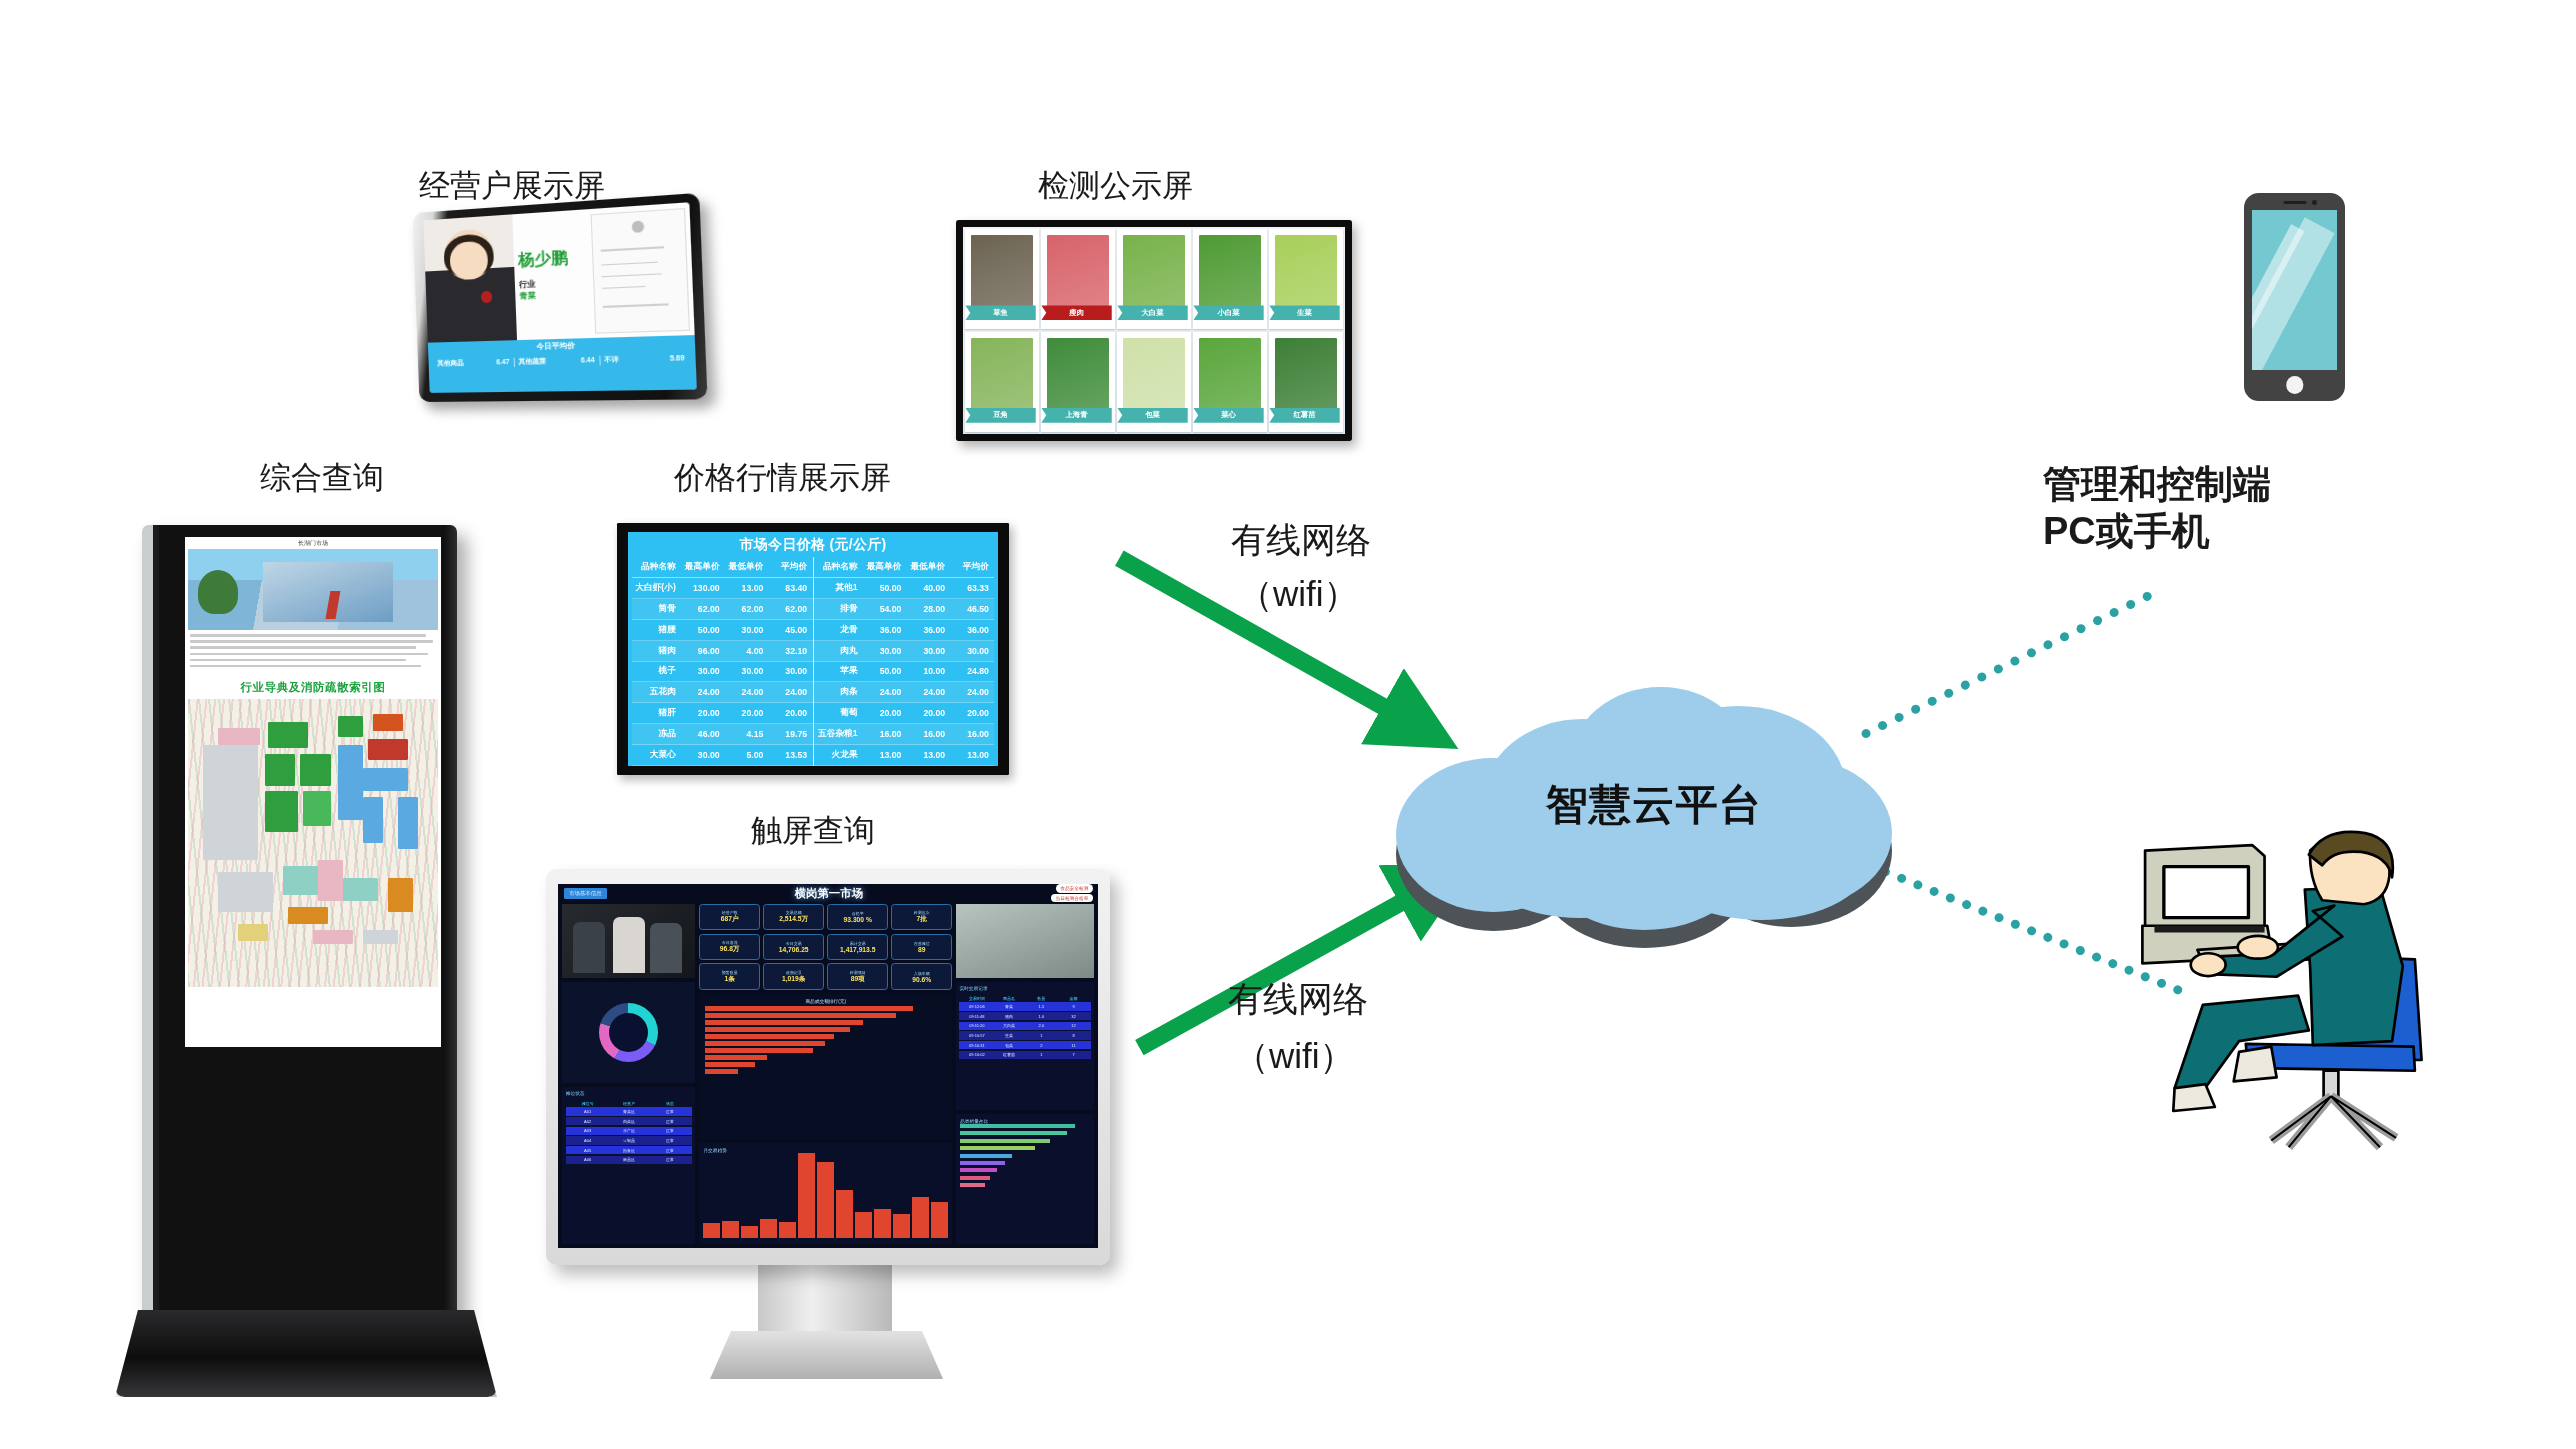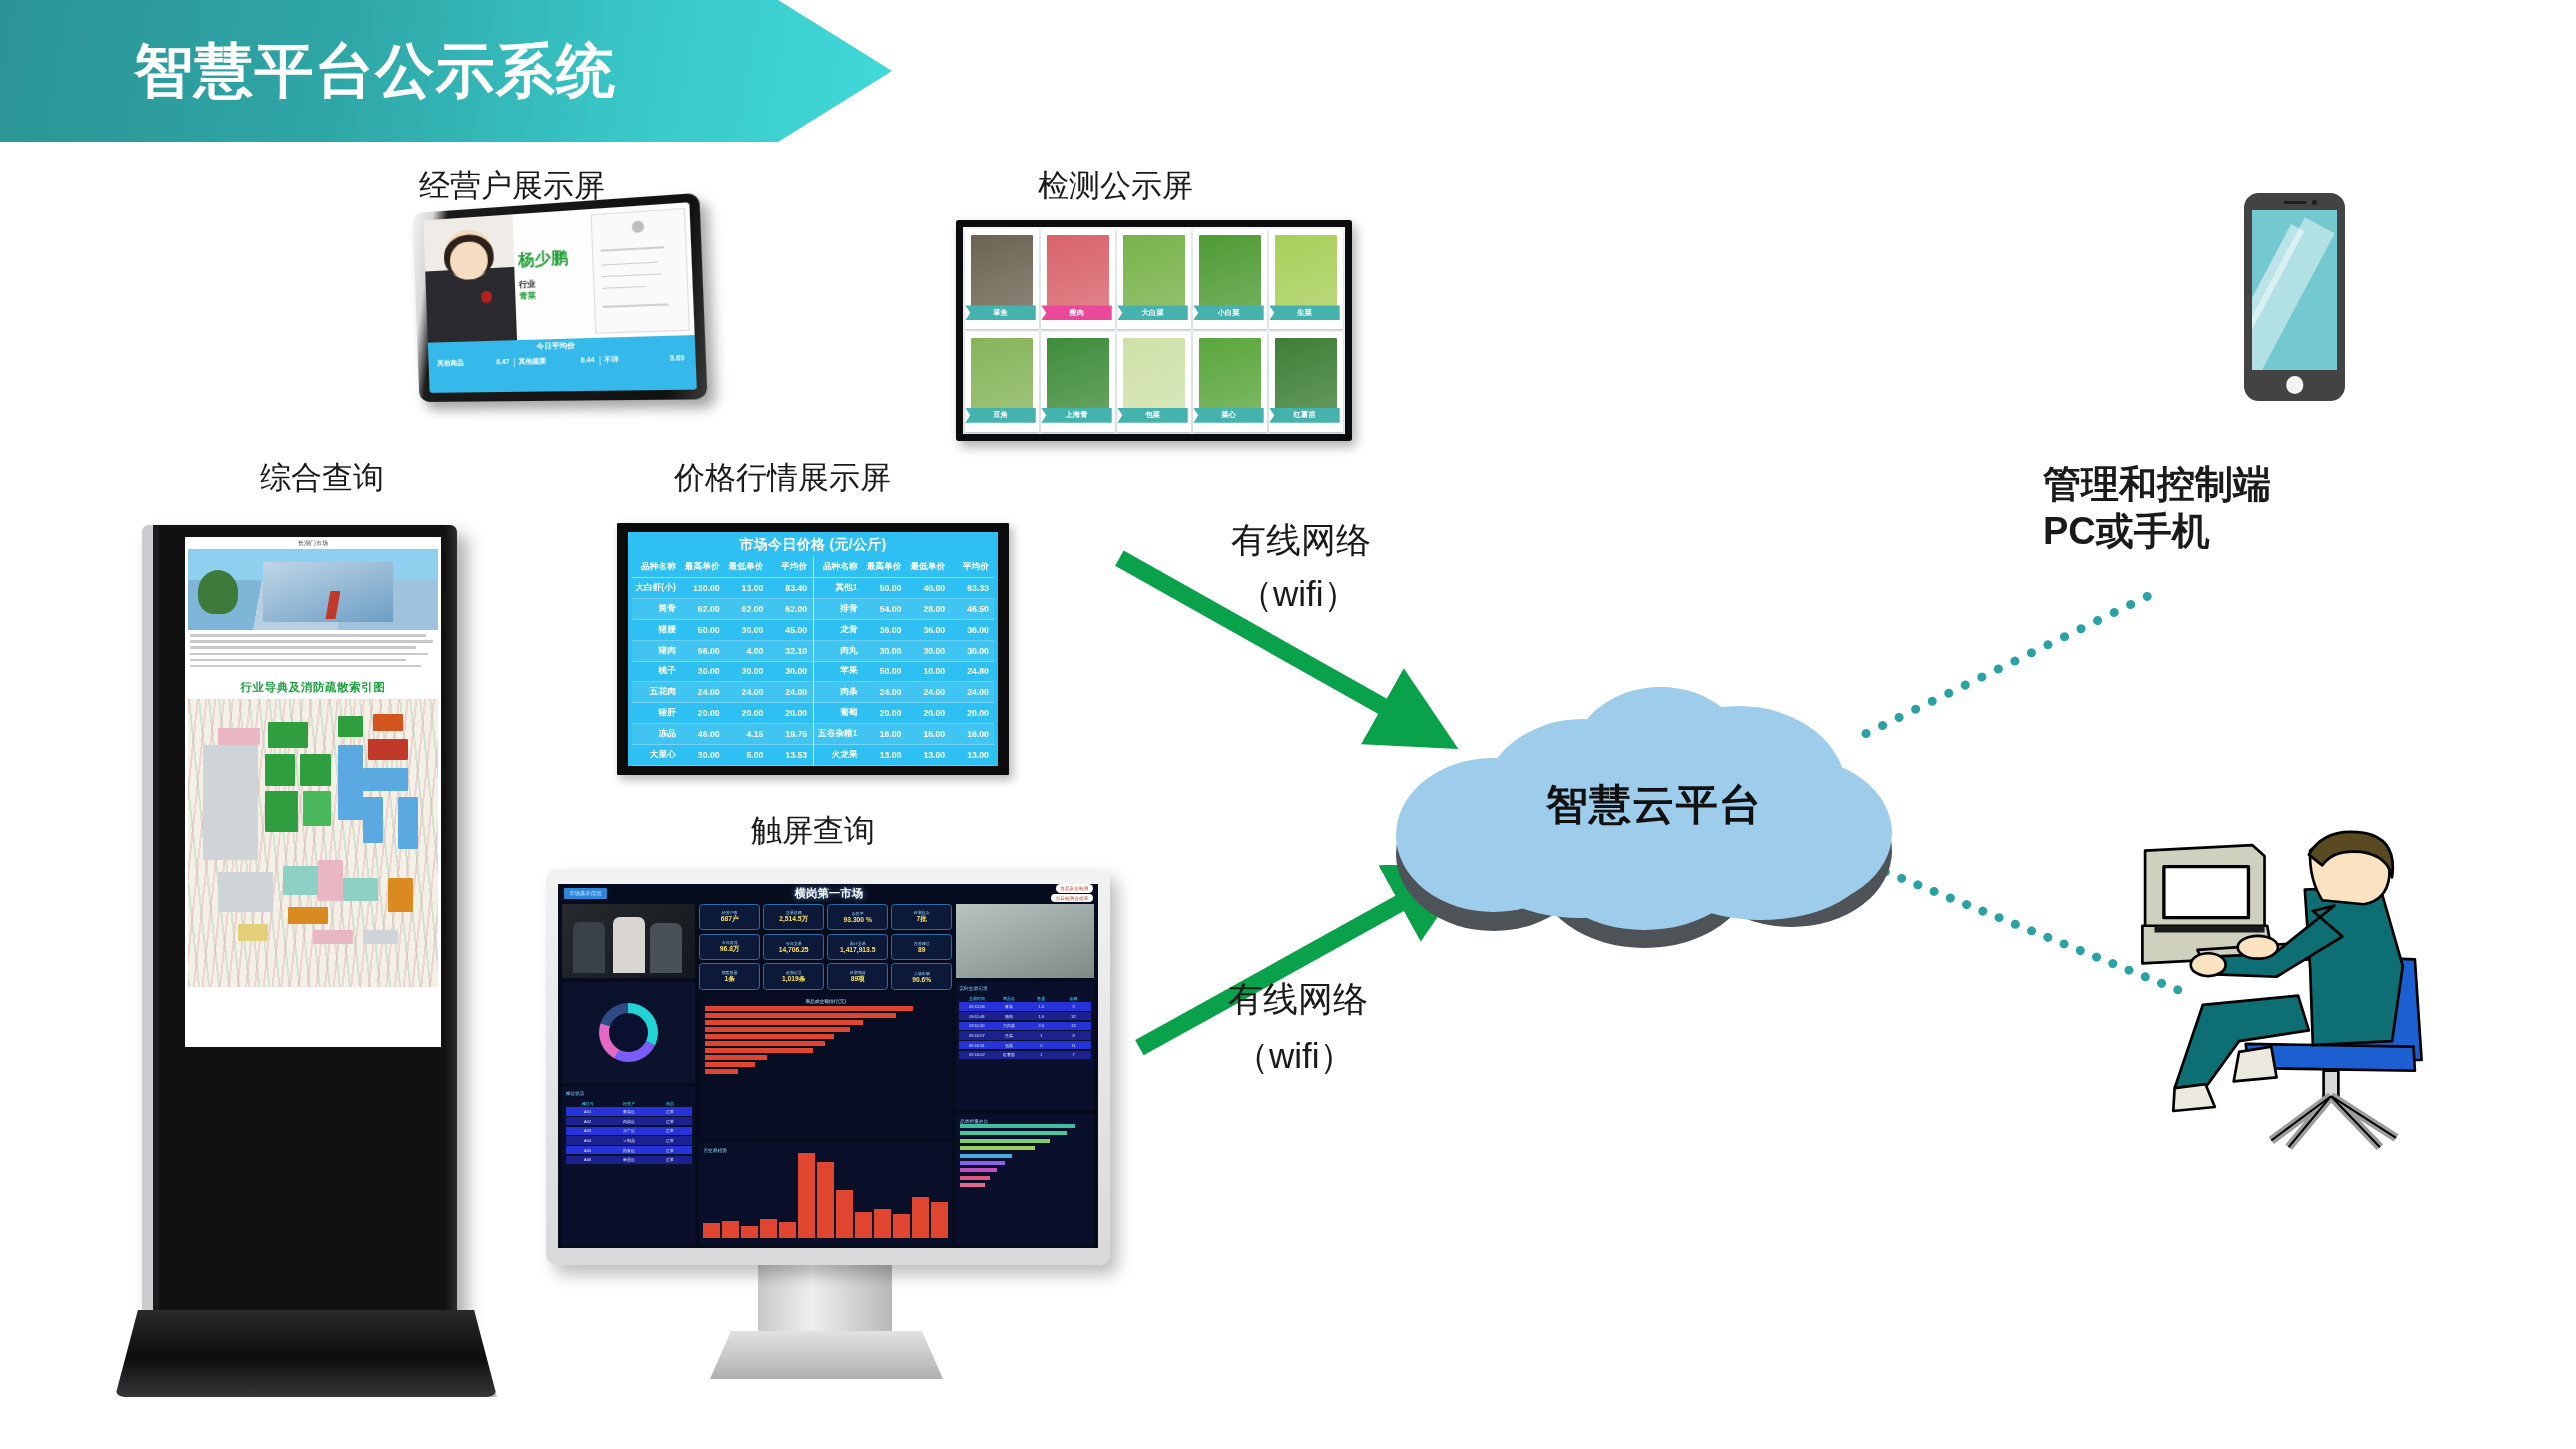--- a/index.html
+++ b/index.html
@@ -289,23 +289,20 @@
 
   
   .green-arrow{ position:absolute; }
   .dotline{ position:absolute; height:0; border-top:9.4px dotted #2aa2a3; }
 </style>
 </head>
 <body>
 
 <div class="stage">
 
-  <div class="abs" id="header-banner">
-    <div id="header-title">智慧平台公示系统</div>
-  </div>
 
   <div class="abs caption" style="left:419px; top:168px;">经营户展示屏</div>
   <div class="abs caption" style="left:1038px; top:168px;">检测公示屏</div>
   <div class="abs caption" style="left:260px; top:460px;">综合查询</div>
   <div class="abs caption" style="left:674px; top:460px;">价格行情展示屏</div>
   <div class="abs caption" style="left:751px; top:813px;">触屏查询</div>
   <div class="abs caption bold" style="left:2043px; top:463px;">管理和控制端</div>
   <div class="abs caption bold" style="left:2043px; top:510px;">PC或手机</div>
 
   <div class="abs" id="vendor-screen-frame">
@@ -352,21 +349,21 @@
   </div>
 
   <div class="abs" id="detect-screen">
     <div id="detect-grid">
         <div class="food-card">
           <div class="food-img" style="background: linear-gradient(160deg, rgb(108, 99, 82), rgba(108, 99, 82, 0.8));"></div>
           <div class="food-label" style="background: rgb(69, 178, 174);">草鱼</div>
         </div>
         <div class="food-card">
           <div class="food-img" style="background: linear-gradient(160deg, rgb(216, 99, 107), rgba(216, 99, 107, 0.8));"></div>
-          <div class="food-label" style="background: #ec4899; text-align: right;">瘦肉</div>
+          <div class="food-label" style="background: #b91c1c; text-align: right;">瘦肉</div>
         </div>
         <div class="food-card">
           <div class="food-img" style="background: linear-gradient(160deg, rgb(120, 178, 74), rgba(120, 178, 74, 0.8));"></div>
           <div class="food-label" style="background: rgb(69, 178, 174);">大白菜</div>
         </div>
         <div class="food-card">
           <div class="food-img" style="background: linear-gradient(160deg, rgb(79, 155, 52), rgba(79, 155, 52, 0.8));"></div>
           <div class="food-label" style="background: rgb(69, 178, 174);">小白菜</div>
         </div>
         <div class="food-card">

